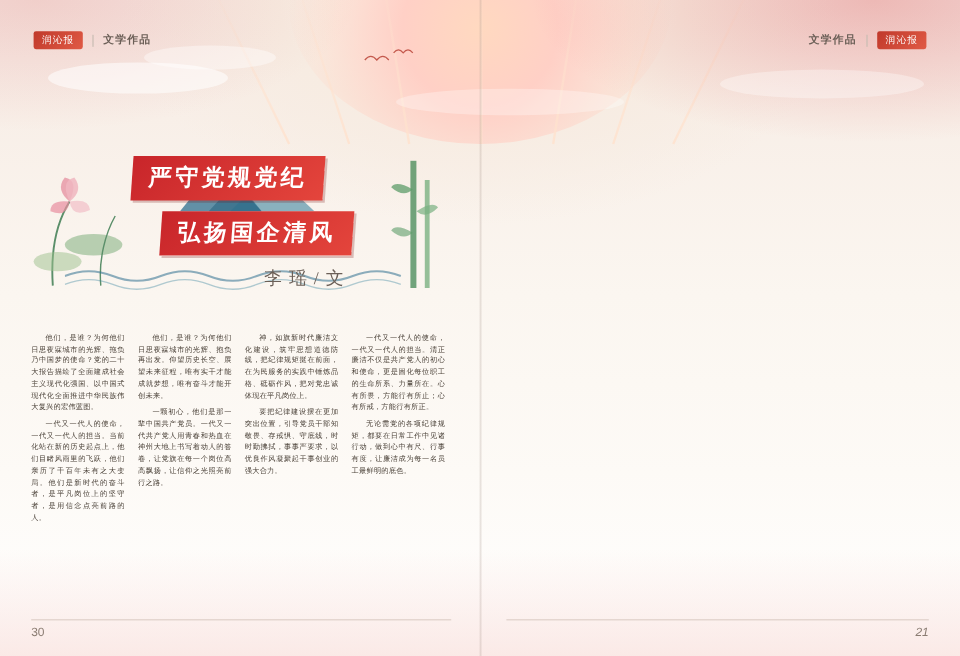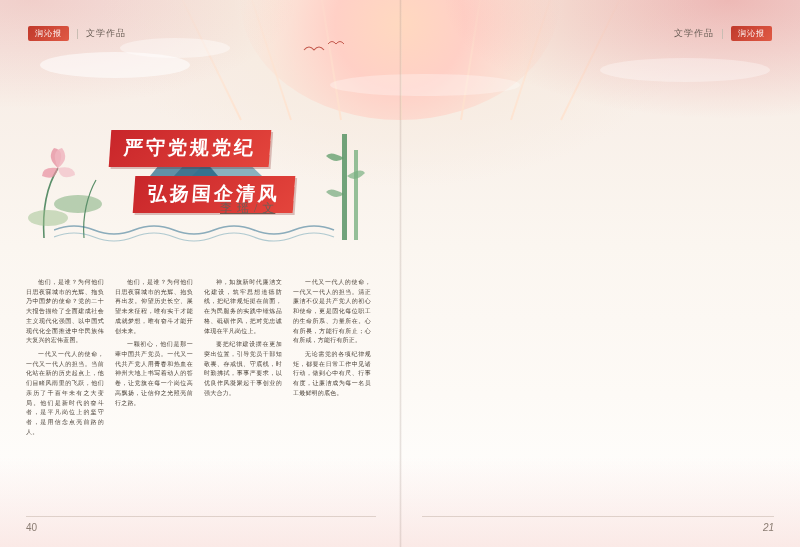--- a/index.html
+++ b/index.html
@@ -45,42 +45,42 @@
   .hdr{position:absolute;top:26px;display:flex;align-items:center;gap:8px;font-size:9px;color:#6b5f57;}
   .hdr.left{left:28px;}
   .hdr.right{right:28px;flex-direction:row;}
   .logo-chip{
     display:inline-block;padding:2px 7px;border-radius:2px;
     background:linear-gradient(135deg,#c0392b,#e05a45);
     color:#fff;font-size:8px;letter-spacing:1px;white-space:nowrap;
     font-family:"Liberation Sans",sans-serif;
   }
   .hdr .sep{width:1px;height:10px;background:#c9bdb3;}
-  .hdr .txt{font-size:9px;color:#6b5f57;letter-spacing:1px;}
+  .hdr .txt{font-size:9px;color:#6b5f57;letter-spacing:1px;font-weight:bold;}
 
   
   .art-left{position:absolute;left:24px;top:120px;width:352px;height:130px;}
   .banner{
     position:absolute;left:86px;top:10px;
     background:linear-gradient(135deg,#c8252a,#e4453c);
     color:#fff;padding:5px 14px 6px 14px;
     font-size:19px;font-weight:bold;letter-spacing:3px;
     box-shadow:2px 2px 0 rgba(120,20,20,0.25);
     transform:skewX(-4deg);
     font-family:"Liberation Serif",serif;
   }
   .banner2{
     position:absolute;left:110px;top:56px;
     background:linear-gradient(135deg,#c8252a,#e4453c);
     color:#fff;padding:5px 14px 6px 14px;
     font-size:19px;font-weight:bold;letter-spacing:3px;
     box-shadow:2px 2px 0 rgba(120,20,20,0.25);
     transform:skewX(-4deg);
   }
-  .byline-left{position:absolute;left:196px;top:80px;font-size:12px;color:#6b5f57;letter-spacing:1px;text-decoration:underline;}
+  .byline-left{position:absolute;left:196px;top:103px;font-size:15px;color:#6b5f57;letter-spacing:1px;}
   .mtn{position:absolute;}
   .wave{position:absolute;left:30px;top:96px;width:300px;height:26px;}
 
   
   .cols{position:absolute;display:flex;}
   .col{
     font-size:6.0px;line-height:1.62;color:#4a4138;text-align:justify;
     letter-spacing:0.2px;
   }
   .col p{margin:0 0 4px 0;text-indent:2em;}
@@ -185,21 +185,21 @@
         <p>神，如旗新时代廉洁文化建设，筑牢思想道德防线，把纪律规矩挺在前面，在为民服务的实践中锤炼品格、砥砺作风，把对党忠诚体现在平凡岗位上。</p>
         <p>要把纪律建设摆在更加突出位置，引导党员干部知敬畏、存戒惧、守底线，时时勤拂拭，事事严要求，以优良作风凝聚起干事创业的强大合力。</p>
       </div>
       <div class="col">
         <p>一代又一代人的使命，一代又一代人的担当。清正廉洁不仅是共产党人的初心和使命，更是固化每位职工的生命所系、力量所在。心有所畏，方能行有所止；心有所戒，方能行有所正。</p>
         <p>无论需党的各项纪律规矩，都要在日常工作中见诸行动，做到心中有尺、行事有度，让廉洁成为每一名员工最鲜明的底色。</p>
       </div>
     </div>
 
     <div class="footline l"></div>
-    <div class="pg l">40</div>
+    <div class="pg l">30</div>
   </div>
 
   <div class="page-right">
 
     <div class="hdr right">
       <span class="txt">文学作品</span>
       <span class="sep"></span>
       <span class="logo-chip">润沁报</span>
     </div>
 

